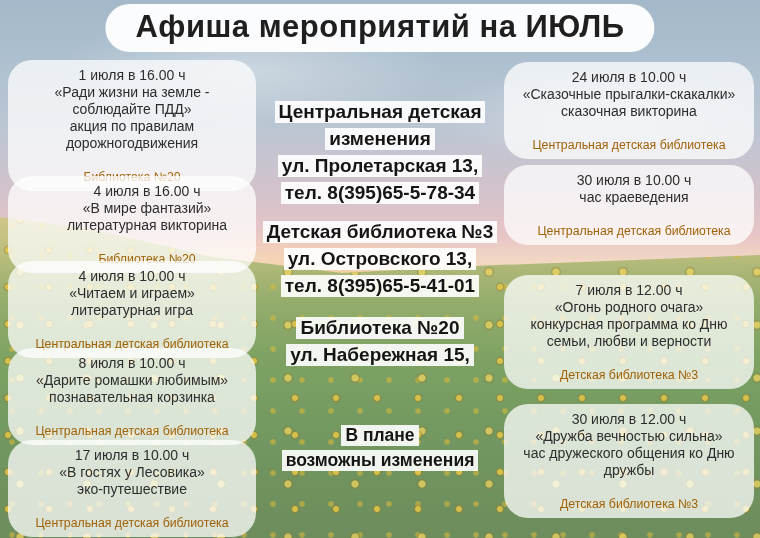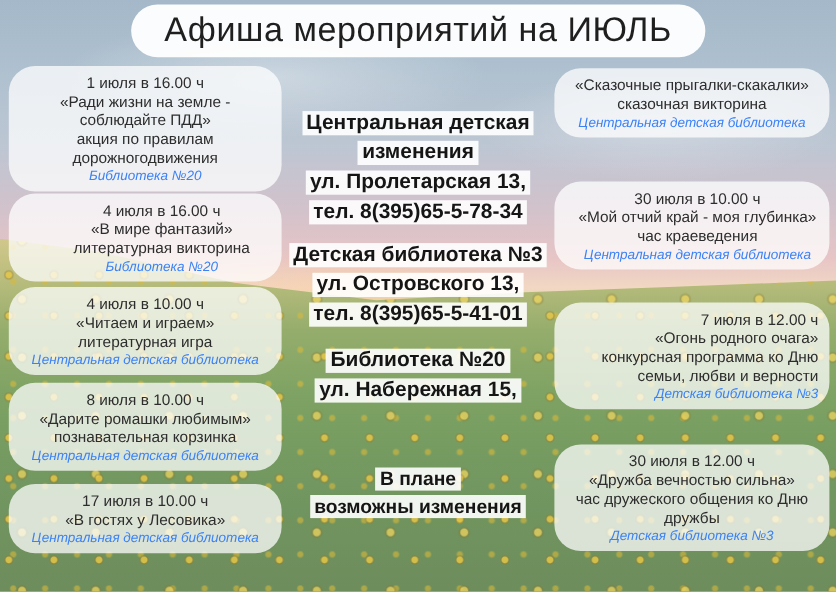--- a/index.html
+++ b/index.html
@@ -46,39 +46,39 @@
     background-size: 41px 37px, 67px 53px, 29px 31px, 100% 100%;
   }
 
   
   .title-pill {
     position: absolute; top: 4px; left: 50%; transform: translateX(-50%);
     background: rgba(255,255,255,.95);
     border-radius: 40px;
     padding: 5px 30px 7px;
     white-space: nowrap;
-    font-size: 31px; font-weight: 400; letter-spacing: .5px; color: #1f1f1f;
+    font-size: 31px; font-weight: 700; letter-spacing: .5px; color: #1f1f1f;
   }
 
   
   .card {
     position: absolute;
     background: rgba(255,255,255,.74);
     border-radius: 24px;
     padding: 7px 10px 6px;
     text-align: center;
     font-size: 14px; line-height: 1.22;
     color: #2d2d2d;
   }
-  .card .org { font-size: 12.3px; color: #3b82f6; margin-top: 1px; font-style: italic; }
+  .card .org { font-size: 12.3px; color: #a16207; margin-top: 18px; }
   .col-left  .card { left: 8px;   width: 248px; }
   .col-right .card { left: 504px; width: 250px; }
   #lcard0 { top: 60px; }  #lcard1 { top: 176px; padding-left: 40px; } #lcard2 { top: 261px; }
   #lcard3 { top: 348px; } #lcard4 { top: 440px; }
-  #rcard0 { top: 62px; }  #rcard1 { top: 165px; padding-left: 20px; } #rcard2 { top: 275px; text-align: right; }
+  #rcard0 { top: 62px; }  #rcard1 { top: 165px; padding-left: 20px; } #rcard2 { top: 275px; }
   #rcard3 { top: 404px; }
 
   
   .center-block {
     position: absolute; left: 259px; width: 242px;
     text-align: center;
     font-size: 19px; font-weight: 700; line-height: 1.42; color: #151515;
   }
   .center-block .hl {
     background: rgba(255,255,255,.9);
@@ -122,33 +122,34 @@
   </div>
   <div class="card" id="lcard3">
     <div>8 июля в 10.00 ч</div>
     <div>«Дарите ромашки любимым»</div>
     <div>познавательная корзинка</div>
     <div class="org">Центральная детская библиотека</div>
   </div>
   <div class="card" id="lcard4">
     <div>17 июля в 10.00 ч</div>
     <div>«В гостях у Лесовика»</div>
+    <div>эко-путешествие</div>
     <div class="org">Центральная детская библиотека</div>
   </div>
 </div>
 
 <div class="col-right">
   <div class="card" id="rcard0">
+    <div>24 июля в 10.00 ч</div>
     <div>«Сказочные прыгалки-скакалки»</div>
     <div>сказочная викторина</div>
     <div class="org">Центральная детская библиотека</div>
   </div>
   <div class="card" id="rcard1">
     <div>30 июля в 10.00 ч</div>
-    <div>«Мой отчий край - моя глубинка»</div>
     <div>час краеведения</div>
     <div class="org">Центральная детская библиотека</div>
   </div>
   <div class="card" id="rcard2">
     <div>7 июля в 12.00 ч</div>
     <div>«Огонь родного очага»</div>
     <div>конкурсная программа ко Дню семьи, любви и верности</div>
     <div class="org">Детская библиотека №3</div>
   </div>
   <div class="card" id="rcard3">

